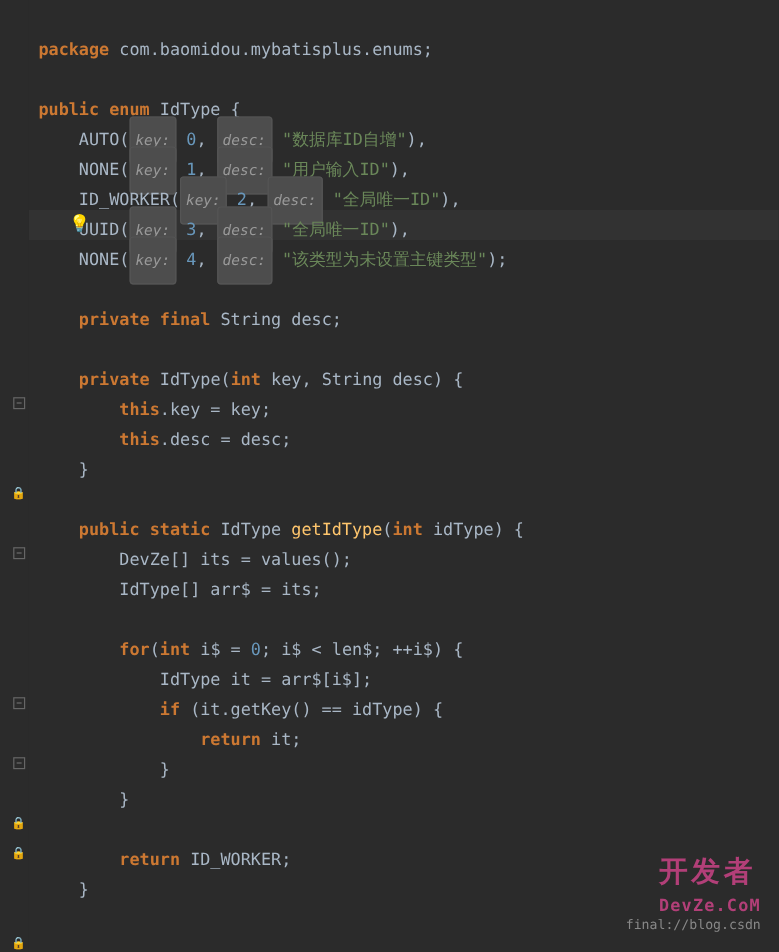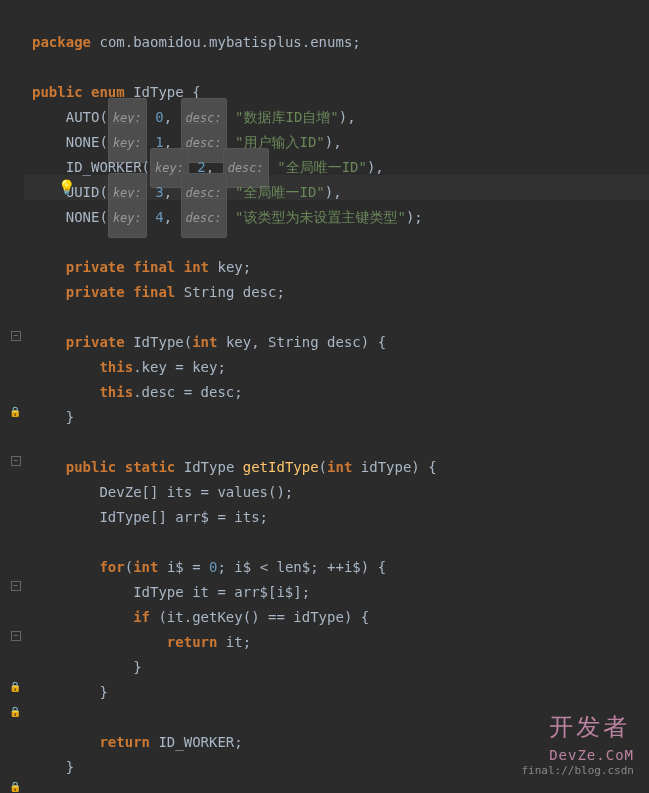--- a/index.html
+++ b/index.html
@@ -92,23 +92,23 @@
       bottom: 10px;
       right: 15px;
       color: #888;
       font-size: 11px;
       z-index: 5;
     }
     .watermark-logo {
       position: absolute;
       bottom: 25px;
       right: 15px;
-      color: #f9a8d4;
+      color: #ec4899;
       font-size: 24px;
-      font-weight: normal;
+      font-weight: bold;
       letter-spacing: 3px;
       z-index: 5;
       opacity: 0.7;
     }
   </style>
 </head>
 <body>
 
 <div class="editor-container">
   <div class="gutter">
@@ -146,21 +146,20 @@
     <div class="code-line"></div>
     <div class="code-line"><span class="kw">public enum</span> <span>IdType</span> <span>{</span></div>
 
     <div class="code-line">    <span>AUTO</span>(<span class="param-hint">key:</span> <span class="num">0</span>, <span class="param-hint">desc:</span> <span class="str">"数据库ID自增"</span><span>),</span></div>
     <div class="code-line">    <span>NONE</span>(<span class="param-hint">key:</span> <span class="num">1</span>, <span class="param-hint">desc:</span> <span class="str">"用户输入ID"</span><span>),</span></div>
     <div class="code-line">    <span>ID_WORKER</span>(<span class="param-hint">key:</span> <span class="num">2</span>, <span class="param-hint">desc:</span> <span class="str">"全局唯一ID"</span><span>),</span></div>
     <div class="code-line">    <span>UUID</span>(<span class="param-hint">key:</span> <span class="num">3</span>, <span class="param-hint">desc:</span> <span class="str">"全局唯一ID"</span><span>),</span></div>
     <div class="code-line">    <span>NONE</span>(<span class="param-hint">key:</span> <span class="num">4</span>, <span class="param-hint">desc:</span> <span class="str">"该类型为未设置主键类型"</span><span>);</span></div>
 
     <div class="code-line"></div>
-    <div class="code-line">    <span class="kw">private final</span> <span class="kw">int</span> <span>key;</span></div>
     <div class="code-line">    <span class="kw">private final</span> <span>String</span> <span>desc;</span></div>
 
     <div class="code-line"></div>
     <div class="code-line">    <span class="kw">private</span> <span>IdType</span>(<span class="kw">int</span> key, String desc) {</div>
     <div class="code-line">        <span class="this-kw">this</span><span>.key = key;</span></div>
     <div class="code-line">        <span class="this-kw">this</span><span>.desc = desc;</span></div>
     <div class="code-line">    }</div>
 
     <div class="code-line"></div>
     <div class="code-line">    <span class="kw">public static</span> <span>IdType</span> <span class="method">getIdType</span>(<span class="kw">int</span> <span>idType</span>) {</div>

